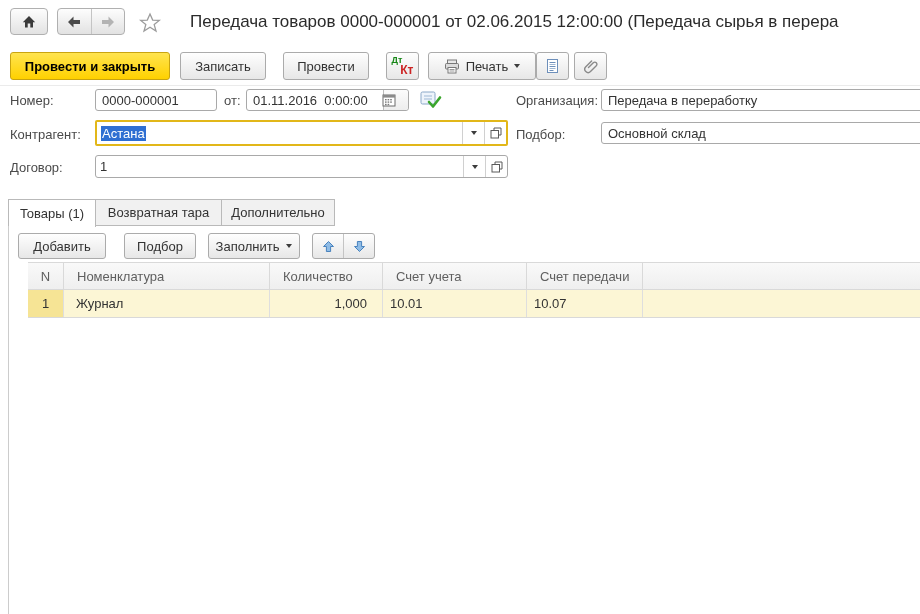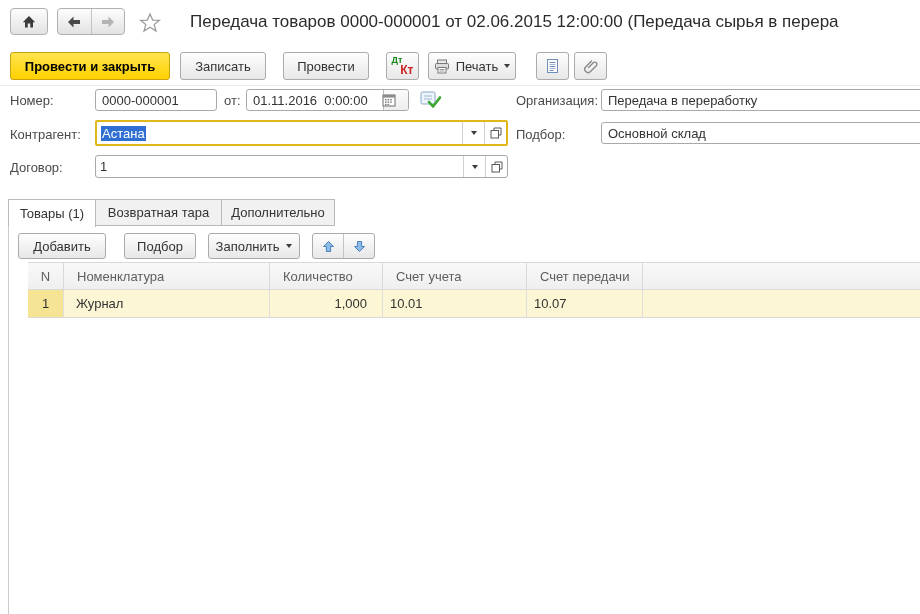--- a/index.html
+++ b/index.html
@@ -37,21 +37,21 @@
   }
   #btn-post-close { left:10px; width:160px;
     background:linear-gradient(#ffe44f,#ffd100); border-color:#c9a410;
     font-weight:bold; color:#000; }
   #btn-save  { left:180px; width:86px; }
   #btn-post  { left:283px; width:86px;text-align:center; }
   #btn-dtkt  { left:386px; width:33px; padding:0; }
   .dtkt-box { position:relative; width:22px; height:20px; }
   .dtkt-box .dt { position:absolute; left:0; top:-1px; color:#158615; font-weight:bold; font-size:9px; }
   .dtkt-box .kt { position:absolute; right:0; bottom:-1px; color:#cc2424; font-weight:bold; font-size:12px; }
-  #btn-print { left:428px; width:88px; gap:6px; padding:0 9px; }
+  #btn-print { left:428px; width:108px; gap:6px; padding:0 9px; }
   #btn-report { left:536px; width:33px; padding:0; }
   #btn-clip   { left:574px; width:33px; padding:0; }
   .caret { width:0; height:0; border-left:3.5px solid transparent;
     border-right:3.5px solid transparent; border-top:4.5px solid #3c3c3c; }
   .toolbar-sep { position:absolute; left:0; top:85px; width:920px; height:1px; background:#ebebeb; }
   
   .lbl { position:absolute; color:#4a4a4a; height:22px; line-height:22px; white-space:nowrap; }
   .inp {
     position:absolute; box-sizing:border-box; height:22px;
     border:1px solid #a9a9a9; border-radius:3px; background:#fff;

